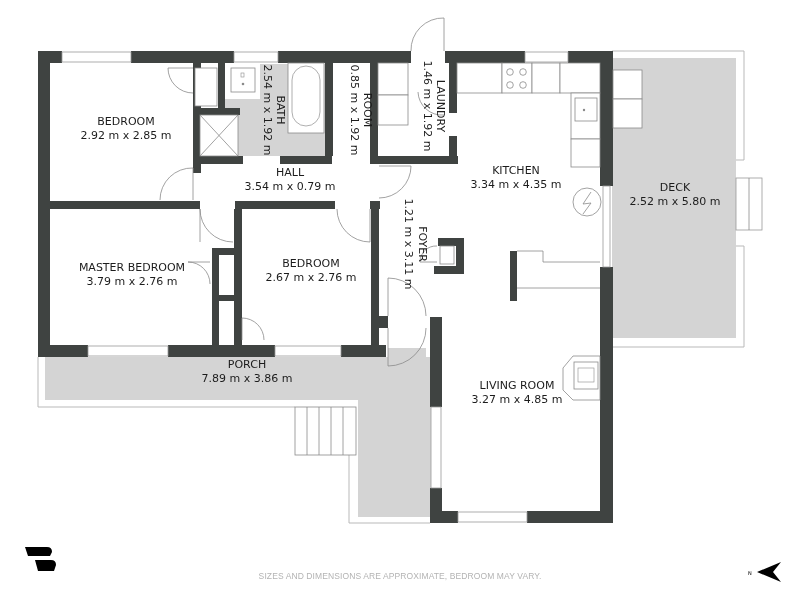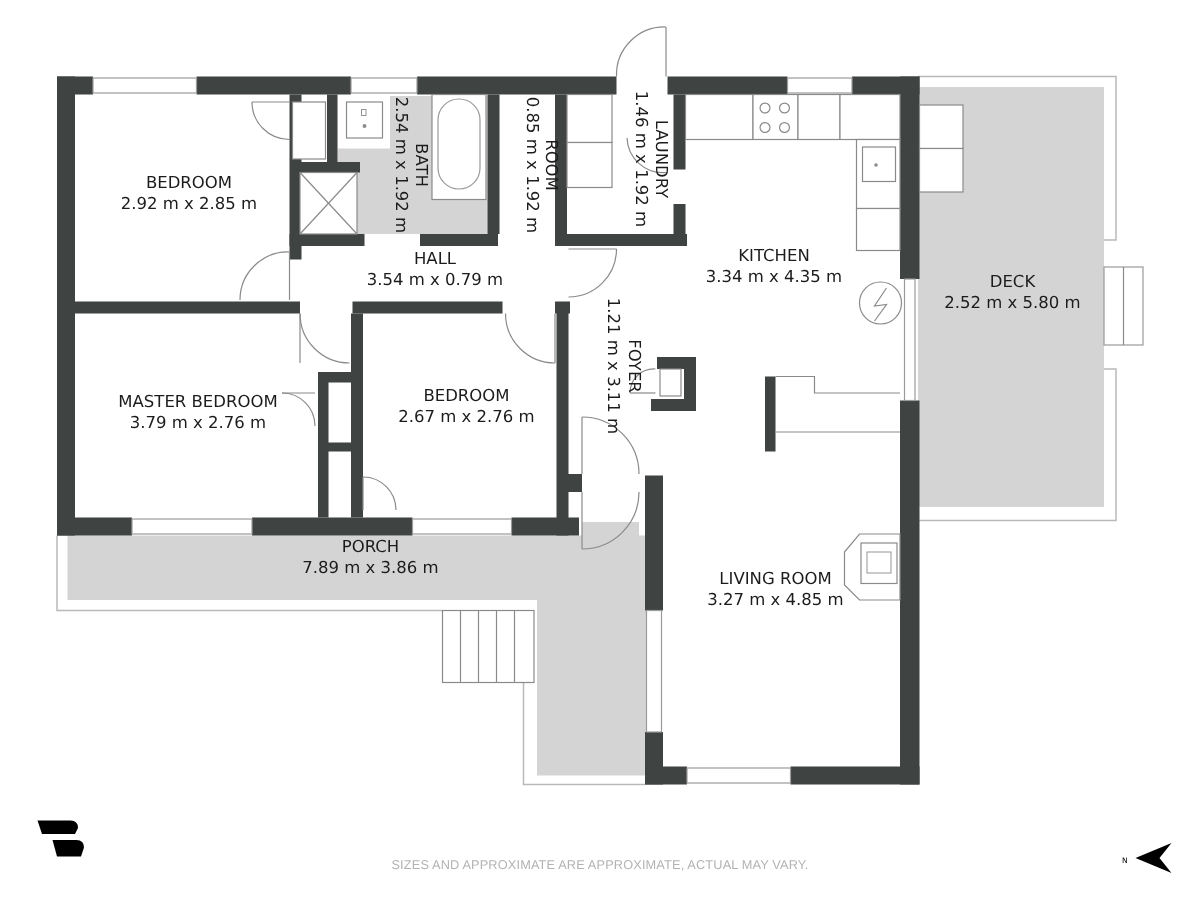--- a/index.html
+++ b/index.html
@@ -245,18 +245,18 @@
     <text class="lbl" x="517" y="389" text-anchor="middle">LIVING ROOM</text>
     <text class="lbl" x="517" y="403" text-anchor="middle">3.27 m x 4.85 m</text>
   </g>
 </svg>
 
 <svg class="logo" viewBox="0 0 32 26">
   <path d="M1,1 L23,1 Q28,1 28,6 L26,10 L4,10 Z" fill="#000"></path>
   <path d="M11,14 L27,14 Q32,14 32,19 L30,25 L14,25 Z" fill="#000"></path>
 </svg>
 
-<div class="disclaimer">SIZES AND APPROXIMATE ARE APPROXIMATE, ACTUAL MAY VARY.</div>
+<div class="disclaimer">SIZES AND DIMENSIONS ARE APPROXIMATE, BEDROOM MAY VARY.</div>
 
 <svg class="north" viewBox="0 0 40 24">
   <text x="3" y="15" font-size="5" font-family="DejaVu Sans, sans-serif" fill="#000">N</text>
   <path d="M12,12 L36,2 L28,12 L36,22 Z" fill="#000"></path>
 </svg>
 
 </body></html>

